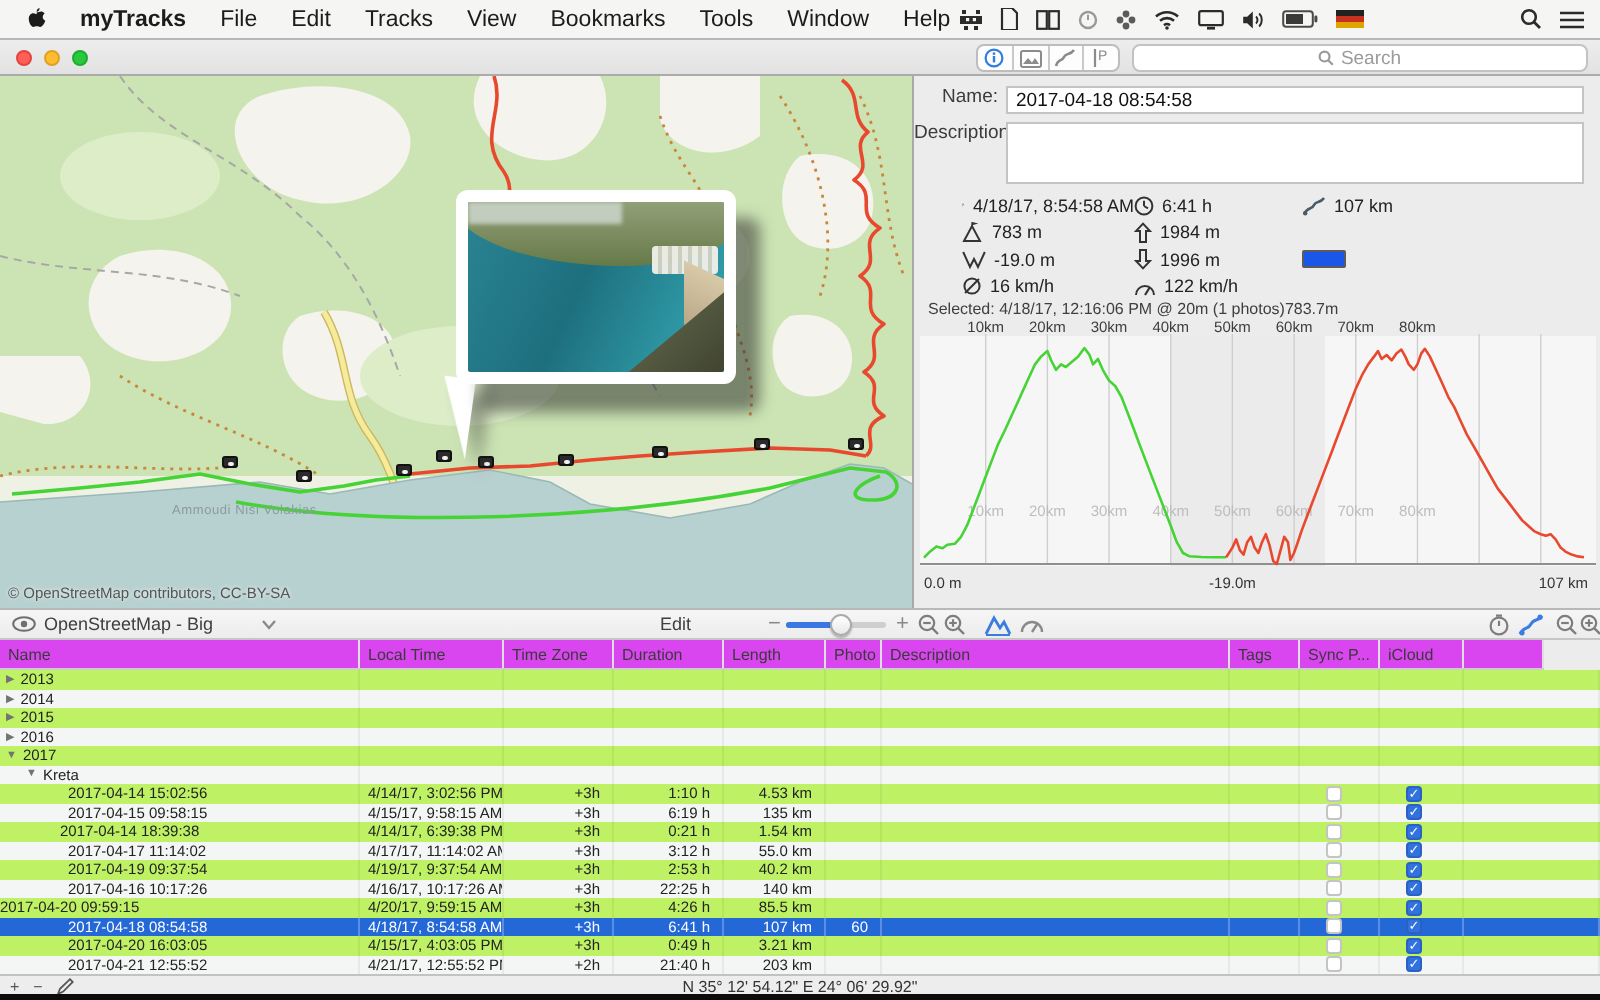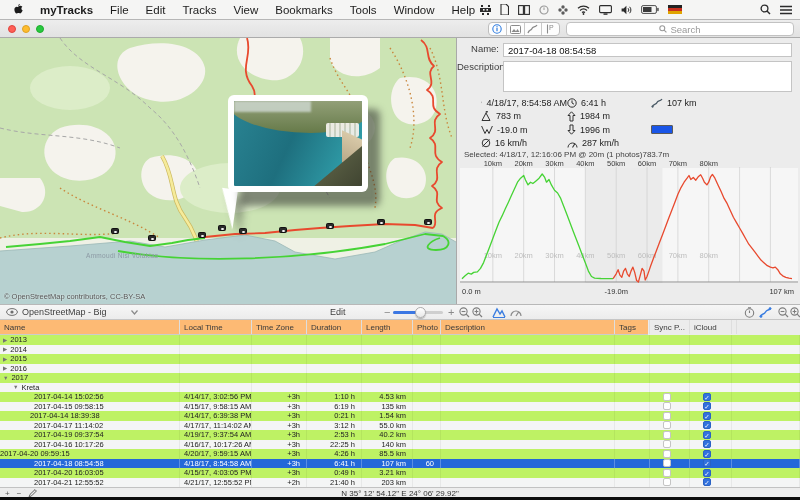--- a/index.html
+++ b/index.html
@@ -77,21 +77,21 @@
   .tfield { background:#fff; border:1px solid #c4c4c4; font-size:9.5px; color:#111; padding:1px 4px; }
   #stats { position:absolute; left:24px; top:58px; width:315px; display:grid;
            grid-template-columns:86px 84px 1fr; grid-auto-rows:13.5px; row-gap:0; color:#222; font-size:9px; }
   .stat { display:flex; align-items:center; gap:4px; white-space:nowrap; }
   .swatch { width:22px; height:9px; background:#1a56e8; border:1px solid #5b5b5b; border-radius:1px; }
   #selline { position:absolute; left:7px; top:112px; font-size:8px; color:#3f3f3f; }
 
   #chartbox { position:absolute; left:3px; top:119px; width:338px; height:145px; }
 
   
-  #thead { position:absolute; left:0; top:320px; width:648px; height:15px; background:#fdba74;
+  #thead { position:absolute; left:0; top:320px; width:772px; height:15px; background:#d946ef;
            border-bottom:1px solid #cccccc; display:grid;
            grid-template-columns:180px 72px 55px 55px 51px 28px 174px 35px 40px 42px 1fr;
            font-size:8px; color:#3a3a3a; align-items:center; }
   #thead .hc { padding-left:4px; border-right:1px solid #dedede; height:100%; display:flex; align-items:center; overflow:hidden; white-space:nowrap; }
   #tbody { position:absolute; left:0; top:335px; width:800px; height:152px; background:#bef264; overflow:hidden; }
   .trow { display:grid; grid-template-columns:180px 72px 55px 55px 51px 28px 174px 35px 40px 42px 1fr;
           height:9.5px; font-size:7.5px; color:#222; align-items:center; }
   .trow.alt { background:#f4f5f5; }
   .trow.sel { background:#2468d8; color:#fff; }
   .trow > div { height:100%; display:flex; align-items:center; border-right:1px solid rgba(0,0,0,.05); overflow:hidden; white-space:nowrap; }
@@ -486,21 +486,21 @@
             <circle cx="5" cy="5" r="3.8" fill="none" stroke="#333" stroke-width="1"></circle>
             <path d="M1.5 8.5L8.5 1.5" stroke="#333" stroke-width="1"></path>
           </svg>
         <span>16 km/h</span>
       </div>
       <div class="stat">
         <svg width="11" height="9" viewBox="0 0 11 9">
             <path d="M1 8.5a4.5 4.5 0 0 1 9 0" fill="none" stroke="#333" stroke-width="1"></path>
             <path d="M5.5 8.5L8 4.5" stroke="#333" stroke-width="1.1"></path>
           </svg>
-        <span>287 km/h</span>
+        <span>122 km/h</span>
       </div>
       <div class="stat"></div>
     </div>
 
     <div id="selline">Selected: 4/18/17, 12:16:06 PM @ 20m (1 photos)783.7m</div>
 
     <div id="chartbox">
       <svg id="profile-svg" width="338" height="145" viewBox="0 0 338 145">
           <rect x="0" y="11" width="338" height="115" fill="#f6f6f6"></rect>
           <rect x="125.3644859813084" y="11" width="77.10280373831776" height="115" fill="rgba(0,0,0,0.045)"></rect>

